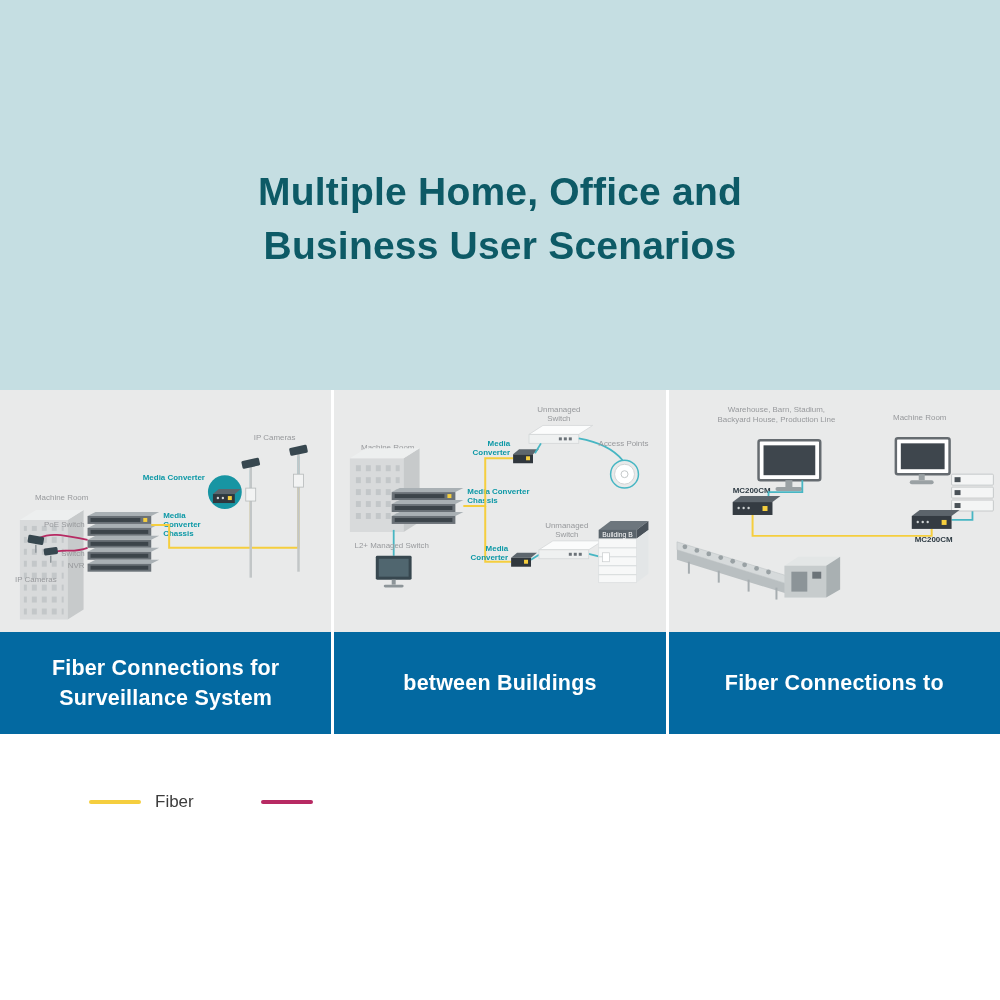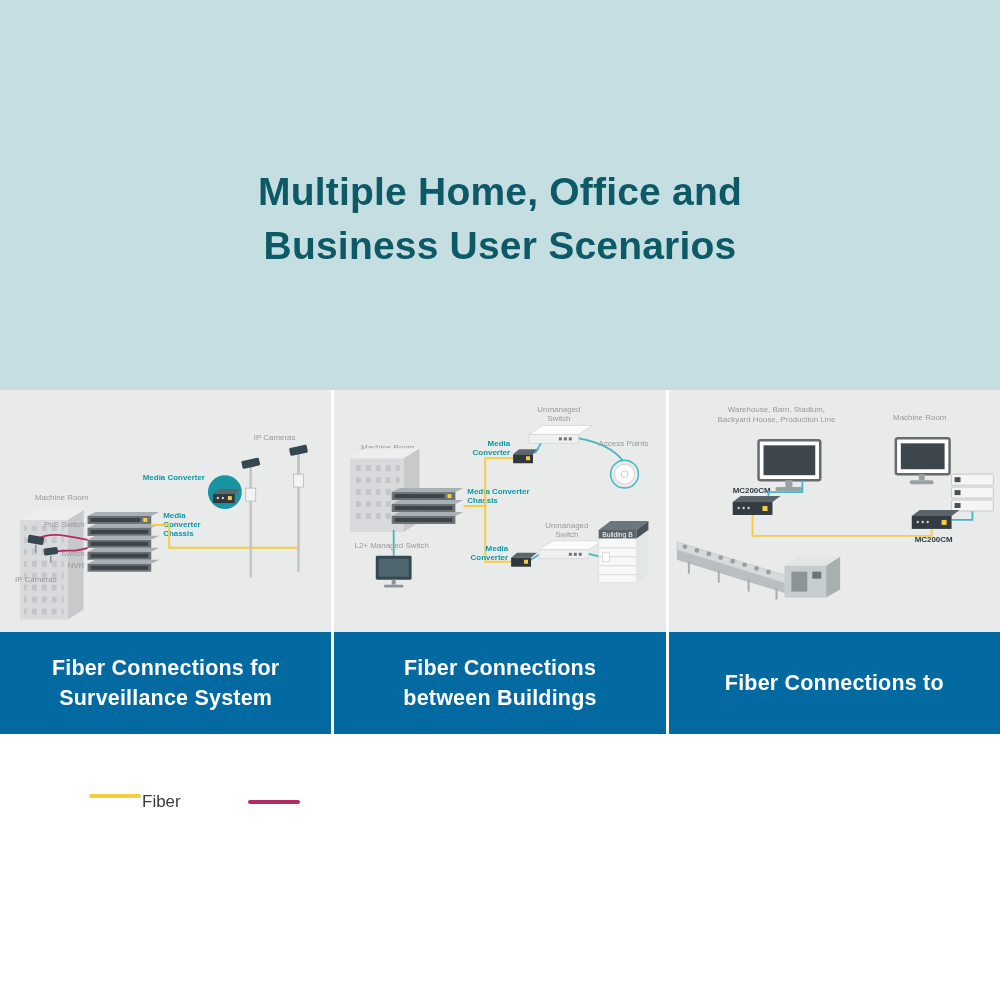--- a/index.html
+++ b/index.html
@@ -11,21 +11,21 @@
   .title { margin-top:165px; font-size:39px; line-height:54px; font-weight:600; color:#0D5A66; text-align:center; letter-spacing:0.2px; }
 
   .scenarios { display:flex; gap:3px; background:#ffffff; height:344px; }
   .panel { flex:1; display:flex; flex-direction:column; min-width:0; }
   .diagram { height:242px; background:#E9EAEA; overflow:hidden; }
   .diagram svg { display:block; }
   .caption { height:102px; background:#0369a1; color:#fff; display:flex; flex-direction:column; align-items:center; justify-content:center; font-size:21.5px; font-weight:700; line-height:30px; letter-spacing:0.2px; text-align:center; }
 
   .legend-area { height:264px; background:#ffffff; }
   .legend { display:flex; align-items:center; padding:58px 0 0 88px; gap:66px; }
-  .legend-item { display:flex; white-space:nowrap; }
+  .legend-item { display:flex; align-items:center; gap:13px; white-space:nowrap; }
   .legend-item span { font-size:17px; color:#3C3C3C; }
 
   svg text { font-family:"Liberation Sans", sans-serif; }
   .lbl  { font-size:8px;  fill:#97999C; }
   .lblt { font-size:8px;  font-weight:700; fill:#0C98A6; }
   .lbld { font-size:8px;  font-weight:700; fill:#2E3B44; }
   .lblw { font-size:6.8px; fill:#FFFFFF; }
 </style>
 </head>
 <body>
@@ -245,21 +245,20 @@
             <line x1="266" y1="158" x2="304" y2="158" stroke="#d5d9da" stroke-width="1"></line>
             <line x1="266" y1="167" x2="304" y2="167" stroke="#d5d9da" stroke-width="1"></line>
             <line x1="266" y1="176" x2="304" y2="176" stroke="#d5d9da" stroke-width="1"></line>
             <line x1="266" y1="185" x2="304" y2="185" stroke="#d5d9da" stroke-width="1"></line>
             <rect x="270" y="163" width="7" height="9" fill="#ffffff" stroke="#c8cccd" stroke-width="0.7"></rect>
           </g>
           <text class="lblw" x="285" y="147" text-anchor="middle">Building B</text>
         </svg>
       </div>
       <div class="caption">
-        <span>Fiber Connections</span>
         <span>between Buildings</span>
       </div>
     </div>
 
     <div class="panel">
       <div class="diagram">
         <svg viewBox="0 0 333 242" width="100%" height="242" preserveAspectRatio="xMidYMid meet">
 
           <text class="lbl" x="108" y="22" text-anchor="middle">Warehouse, Barn, Stadium,</text>
           <text class="lbl" x="108" y="32" text-anchor="middle">Backyard House, Production Line</text>

